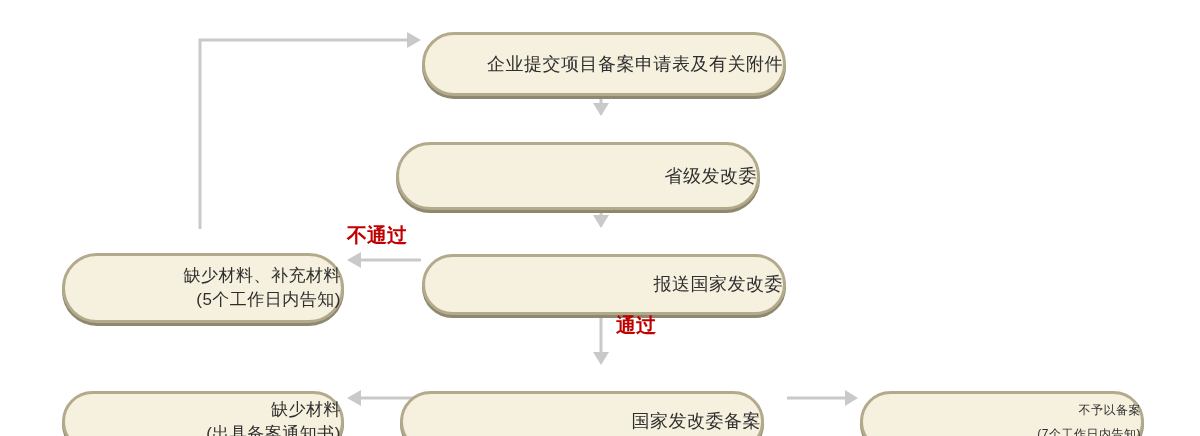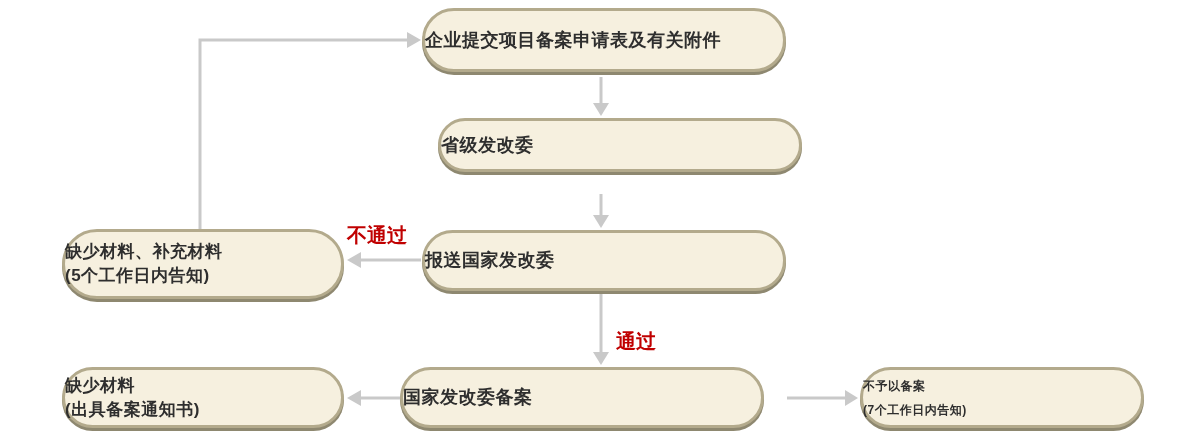--- a/index.html
+++ b/index.html
@@ -12,46 +12,47 @@
   }
   .canvas{position:absolute;left:0;top:0;width:1200px;height:436px;}
   .node{
     position:absolute;
     box-sizing:border-box;
     background:var(--node-fill,#f6f0df);
     border:3px solid var(--node-border,#b3aa8c);
     box-shadow:0 3px 0 var(--node-shadow,#8e8870);
     border-radius:999px;
     display:flex;flex-direction:column;
-    align-items:flex-start;justify-content:center;
+    align-items:flex-end;justify-content:center;
     text-align:center;
-    font-weight:bold;
+    font-weight:normal;
     font-size:18px;line-height:25px;
     color:var(--text,#2e2e2e);
     letter-spacing:0.5px;
+    margin-top:24px;
   }
   .node span{display:block;}
   #node-submit    {left:422px;top:8px;  width:364px;height:64px;}
-  #node-provincial{left:438px;top:118px;width:364px;height:54px;}
+  #node-provincial{left:396px;top:118px;width:364px;height:68px;}
   #node-report    {left:422px;top:230px;width:364px;height:61px;}
   #node-filing    {left:400px;top:367px;width:364px;height:61px;}
   #node-missing   {left:62px; top:229px;width:282px;height:70px;font-size:17px;line-height:24px;}
   #node-approved  {left:62px; top:367px;width:282px;height:61px;font-size:17px;line-height:24px;}
   #node-rejected  {left:860px;top:367px;width:284px;height:61px;font-size:12px;line-height:24px;}
   svg.arrows{position:absolute;left:0;top:0;pointer-events:none;}
   svg.arrows path, svg.arrows line{stroke:var(--arrow,#c9c9c9);stroke-width:3;fill:none;}
   svg.arrows polygon{fill:var(--arrow,#c9c9c9);stroke:none;}
   .edge-label{
     position:absolute;
     font-weight:bold;font-size:20px;line-height:24px;
     color:var(--label-red,#c00000);
     text-align:center;
   }
   #label-fail{left:340px;top:223px;width:74px;}
-  #label-pass{left:610px;top:329px;width:52px;}
+  #label-pass{left:610px;top:315px;width:52px;font-family:Liberation Mono, monospace;}
 </style>
 </head>
 <body style="background: rgb(255, 255, 255);">
 
 <div class="canvas">
 
   <svg class="arrows" width="1200" height="436" viewBox="0 0 1200 436">
 
     <g>
       <path d="M 200 229 L 200 40 L 407 40"></path>

